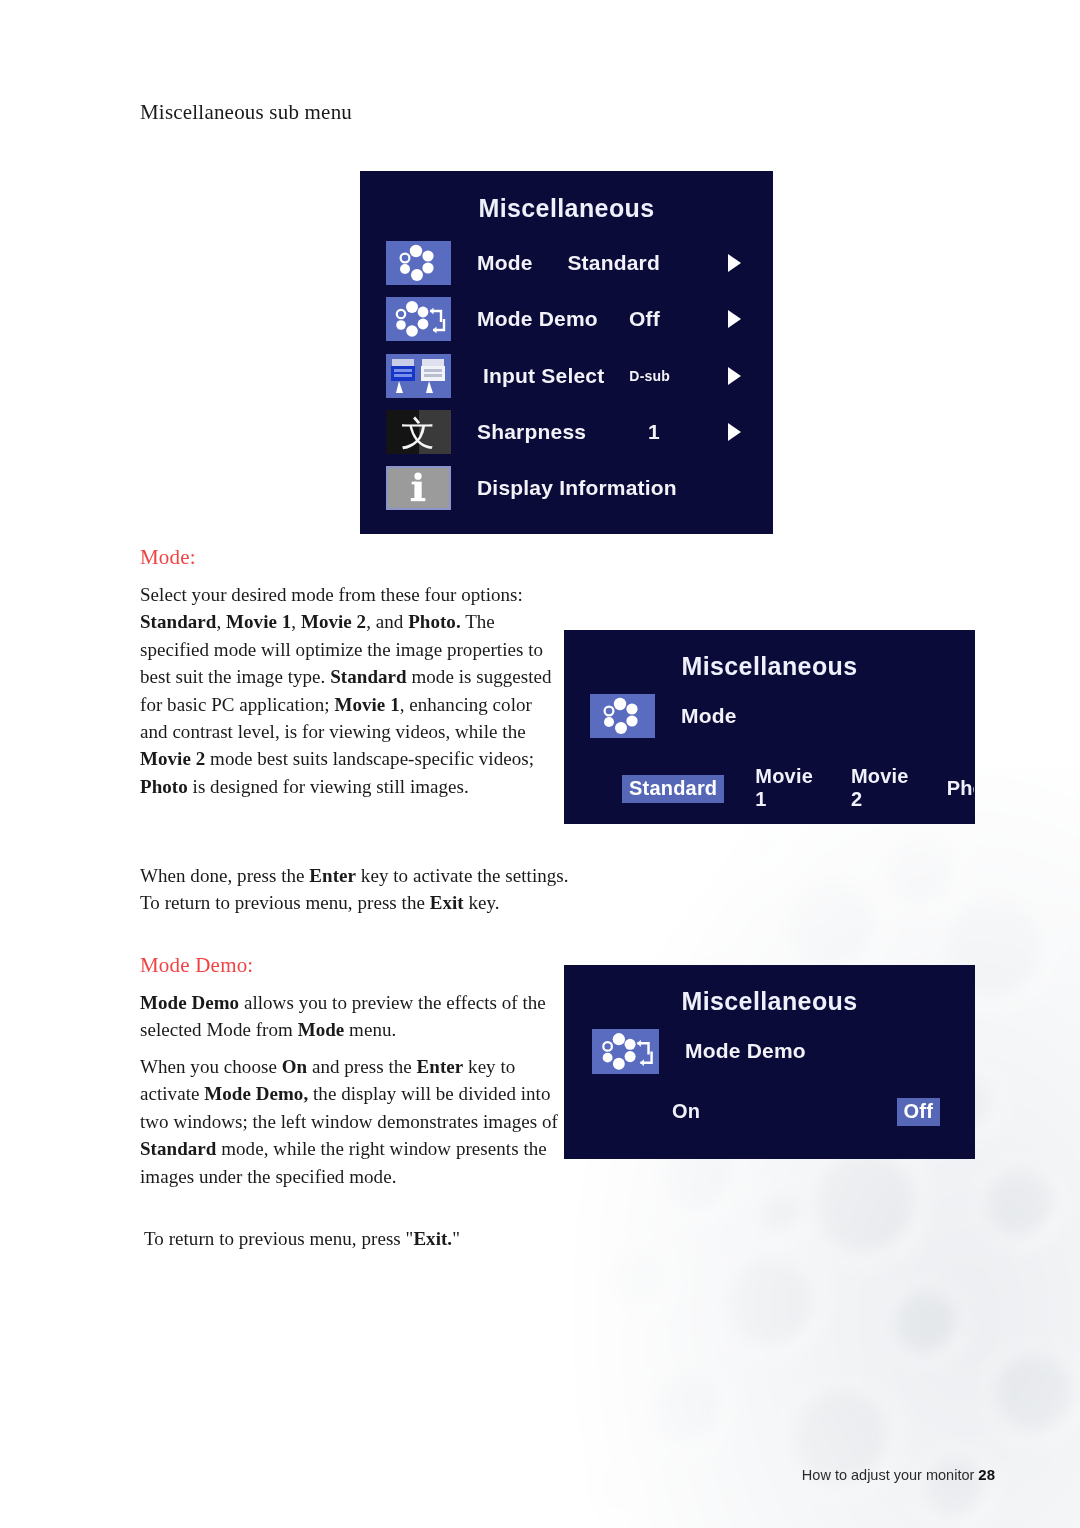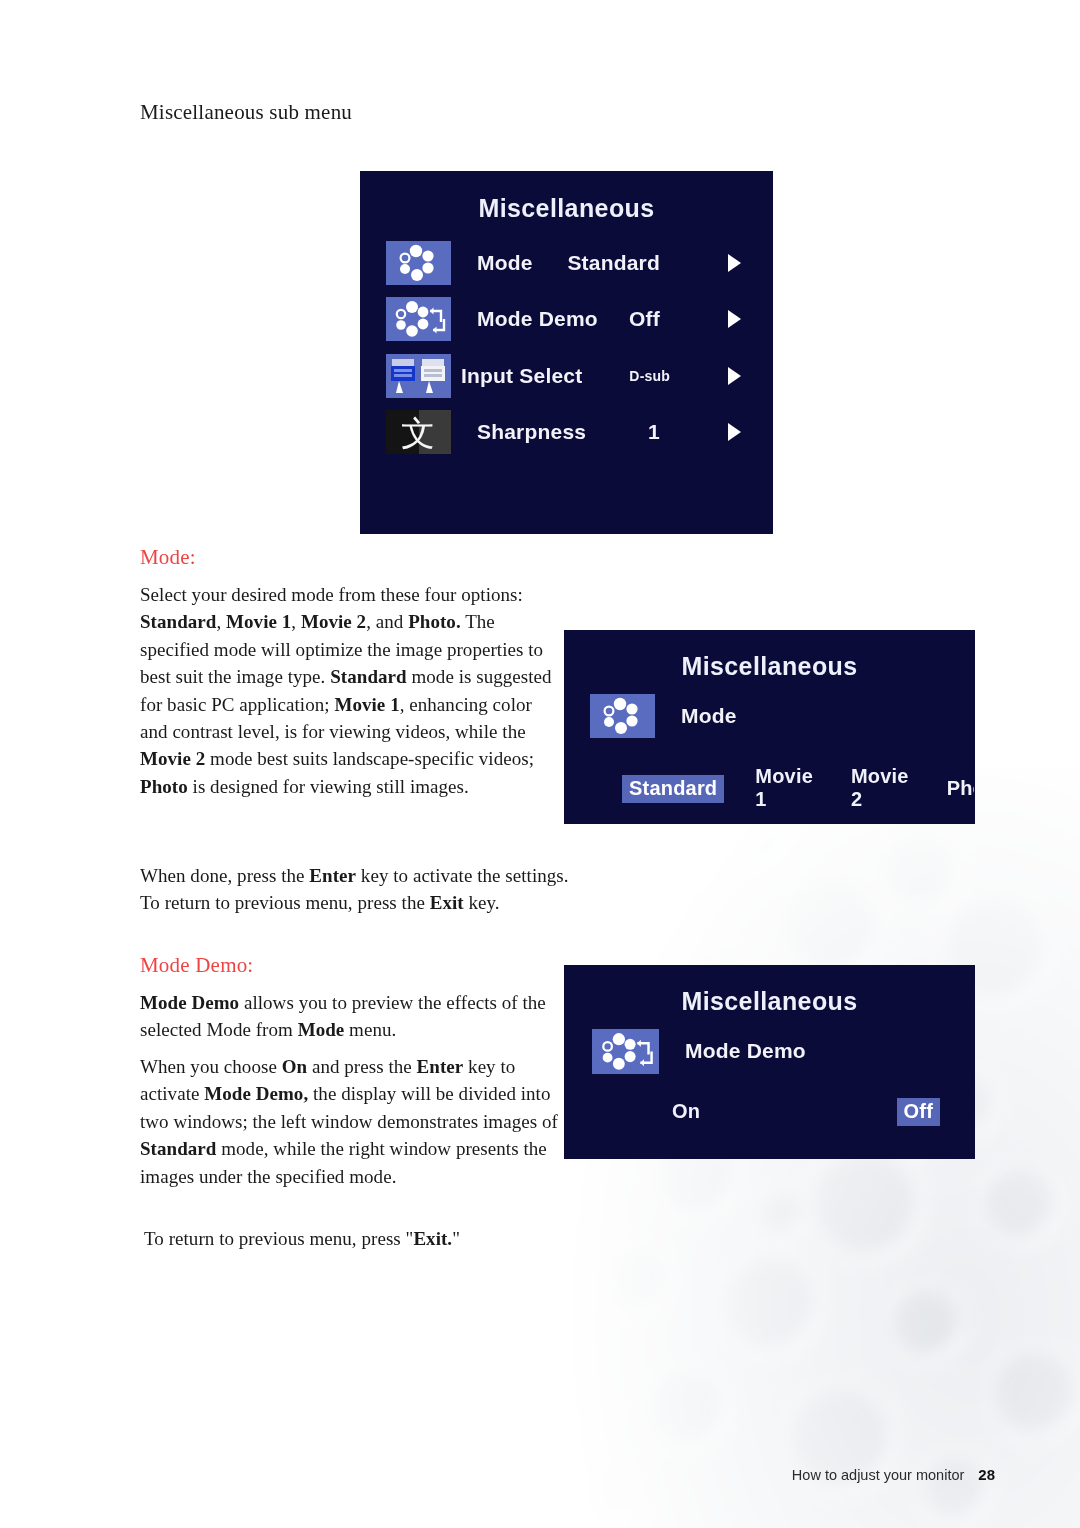--- a/index.html
+++ b/index.html
@@ -75,21 +75,21 @@
     font-weight:bold;letter-spacing:.2px;color:#f0f1fa;
     padding:2px 7px 3px 7px;
   }
   .opt.sel{background:#5667b8;color:#ffffff;}
 
   
   .footer{
     position:absolute;right:85px;bottom:45px;
     font-family:"Liberation Sans", sans-serif;
     font-size:14.5px;color:#2b2b2b;
-    display:flex;align-items:baseline;gap:14px;
+    display:flex;align-items:baseline;gap:4px;
   }
   .footer .pg{font-weight:bold;font-size:15px;color:#111;}
 </style>
 </head>
 <body>
 
 <div id="bubble-texture">
   <svg viewBox="0 0 520 760" preserveAspectRatio="none">
     <defs>
       <filter id="blurf" x="-30%" y="-30%" width="160%" height="160%">
@@ -190,37 +190,48 @@
           <rect x="8" y="15" width="18" height="3" fill="#7b90e8"></rect>
           <rect x="8" y="20" width="18" height="3" fill="#7b90e8"></rect>
           <path d="M13 27 l4 12 h-7 z" fill="#ffffff"></path>
           <rect x="36" y="5" width="22" height="7" fill="#dfe2ee"></rect>
           <rect x="35" y="12" width="24" height="15" fill="#f2f3f8"></rect>
           <rect x="38" y="15" width="18" height="3" fill="#b9bdd0"></rect>
           <rect x="38" y="20" width="18" height="3" fill="#b9bdd0"></rect>
           <path d="M43 27 l4 12 h-7 z" fill="#ffffff"></path>
         </svg>
       </div>
-      <span class="osd-label" style="margin-left:10px;font-size:21px;">Input Select</span>
+      <span class="osd-label" style="margin-left:32px;font-size:21px;">Input Select</span>
       <span class="osd-value" style="right:102px;font-size:14px;">D-sub</span>
       <span class="osd-arrow" style="right:31px;"></span>
     </div>
 
     <div class="osd-row" style="left:0;top:0;position:absolute;margin-top:233px;width:100%;height:54px;">
       <div class="tile tile-dark" style="margin-left:25px;width:65px;height:44px;">
         <svg viewBox="0 0 65 44">
           <rect x="33" y="0" width="32" height="44" fill="#3a3a3a"></rect>
           <text x="32" y="35" font-family="'DejaVu Sans', sans-serif" font-size="34" text-anchor="middle" fill="#f5f5f5">文</text>
         </svg>
       </div>
       <span class="osd-label" style="margin-left:26px;font-size:21px;">Sharpness</span>
       <span class="osd-value" style="right:112px;font-size:21px;">1</span>
       <span class="osd-arrow" style="right:31px;"></span>
     </div>
 
+    <div class="osd-row" style="left:0;top:0;position:absolute;margin-top:289px;width:100%;height:54px;">
+      <div class="tile tile-gray" style="margin-left:25px;width:65px;height:44px;">
+        <svg viewBox="0 0 65 44">
+          <circle cx="32" cy="9" r="4" fill="#ffffff"></circle>
+          <rect x="28" y="15" width="8" height="20" fill="#ffffff"></rect>
+          <rect x="24" y="33" width="16" height="3.5" fill="#ffffff"></rect>
+          <rect x="25" y="15" width="5" height="3" fill="#ffffff"></rect>
+        </svg>
+      </div>
+      <span class="osd-label" style="margin-left:26px;font-size:21px;">Display Information</span>
+    </div>
   </div>
 
   <div class="sub-head" style="top:545px;">Mode:</div>
 
   <div class="para w-left" style="top:581px;">Select your desired mode from these four options: <b>Standard</b>, <b>Movie 1</b>, <b>Movie 2</b>, and <b>Photo.</b> The specified mode will optimize the image properties to best suit the image type. <b>Standard</b> mode is suggested for basic PC application; <b>Movie 1</b>, enhancing color and contrast level, is for viewing videos, while the <b>Movie 2</b> mode best suits landscape-specific videos; <b>Photo</b> is designed for viewing still images.</div>
 
   <div class="para w-wide" style="top:862px;">When done, press the <b>Enter</b> key to activate the settings. To return to previous menu, press the <b>Exit</b> key.</div>
 
   <div class="sub-head" style="top:953px;">Mode Demo:</div>
 

